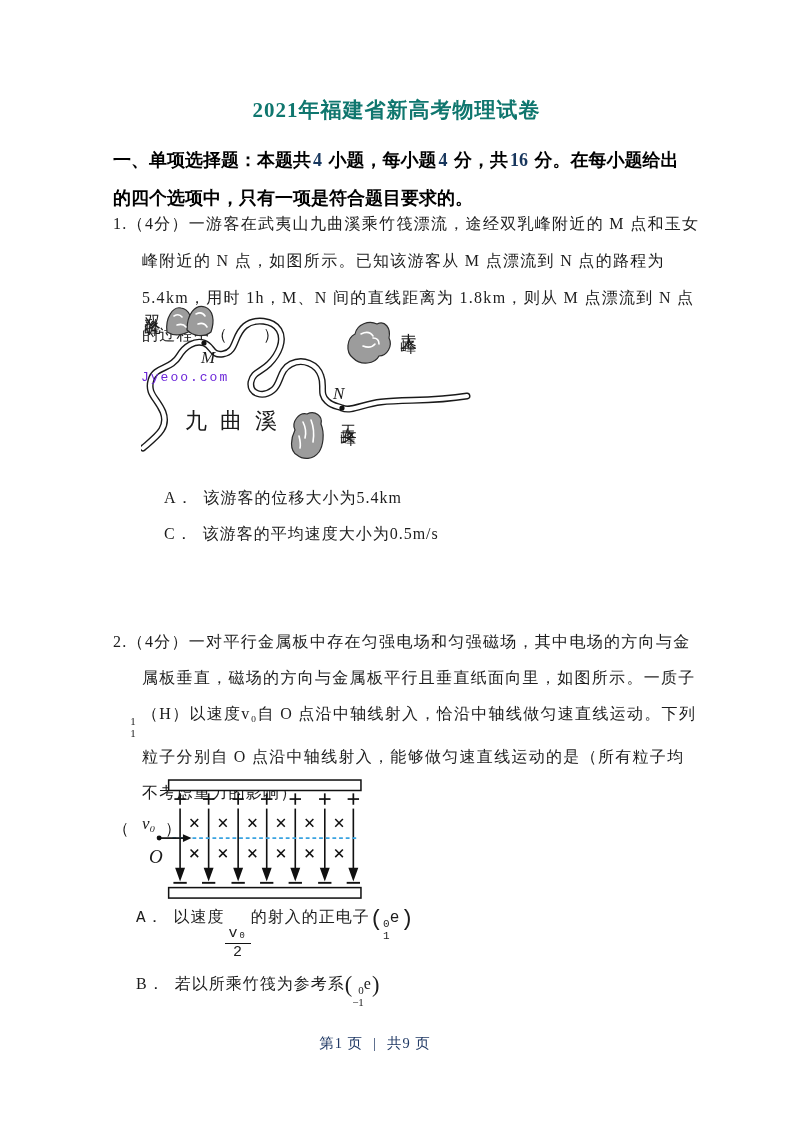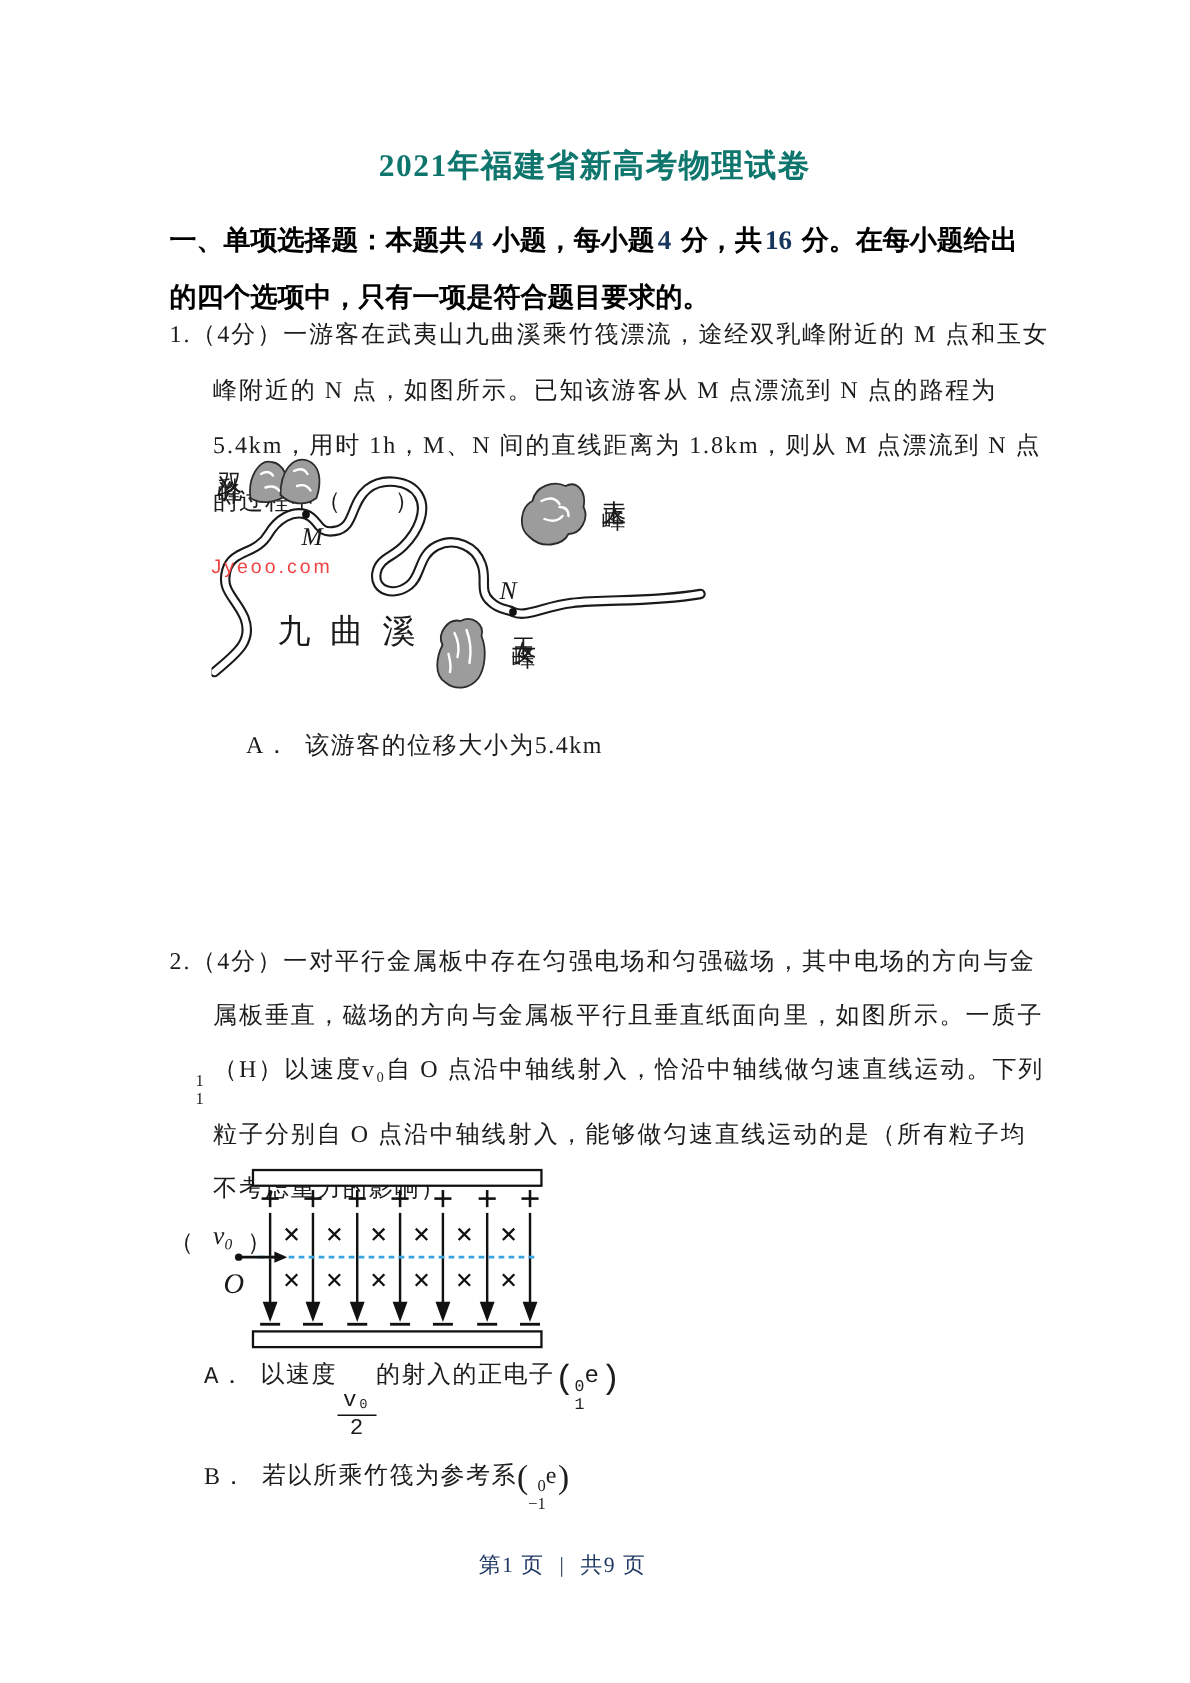--- a/index.html
+++ b/index.html
@@ -20,22 +20,22 @@
   .opt{white-space:nowrap;margin-left:28px;}
   .optlabel{margin-right:10px;}
   .figure{position:absolute;}
   .fig1{top:300px;left:141px;width:334px;height:178px;}
   .fig2{top:776px;left:142px;width:238px;height:128px;}
   .fig1 svg,.fig2 svg{position:absolute;top:0;left:0;}
   .flabel{position:absolute;font-size:16px;color:#1a1a1a;line-height:1.15;letter-spacing:0;}
   .vlabel{writing-mode:vertical-rl;text-orientation:upright;letter-spacing:3px;}
   .ital{font-style:italic;font-family:"Liberation Serif",serif;}
   .river-name{letter-spacing:13px;font-size:22px;}
-  .watermark{position:absolute;color:#ef4444;font-size:13px;letter-spacing:2px;
-             font-family:Liberation Sans, sans-serif;}
+  .watermark{position:absolute;color:#6d28d9;font-size:13px;letter-spacing:2px;
+             font-family:Liberation Mono, monospace;}
   .frac{display:inline-flex;flex-direction:column;align-items:center;vertical-align:-1.05em;
         line-height:1.05;font-size:15px;letter-spacing:0;}
   .fnum{border-bottom:1.4px solid #111;padding:0 4px 1px;}
   .fden{padding-top:1px;}
   .nuclide{display:inline-flex;flex-direction:column;align-items:flex-end;
            font-size:11px;line-height:1.1;vertical-align:-0.5em;letter-spacing:0;}
   .paren{font-size:1.4em;vertical-align:-0.15em;letter-spacing:0;}
   .q2optA{top:906px;font-family:Liberation Mono, monospace;}
   .q2optB{top:972px;}
   .footer{position:absolute;top:1034px;left:0;width:750px;text-align:center;
@@ -81,20 +81,21 @@
     <div class="flabel ital" style="left:60px;top:48px;font-size:17px;">M</div>
     <div class="flabel vlabel" style="left:258px;top:20px;">大王峰</div>
     <div class="flabel ital" style="left:192px;top:84px;font-size:17px;">N</div>
     <div class="flabel vlabel" style="left:198px;top:112px;">玉女峰</div>
     <div class="flabel river-name" style="left:44px;top:108px;">九曲溪</div>
     <div class="watermark" style="left:0px;top:70px;">Jyeoo.com</div>
   </div>
 
   <div class="options q1opts">
     <div class="opt"><span class="optlabel">A．</span><span>该游客的位移大小为5.4km</span></div>
+    <div class="opt"><span class="optlabel">C．</span><span>该游客的平均速度大小为0.5m/s</span></div>
   </div>
 
   <div class="qblock q2">
     <p class="qtext"><span>2.</span><span>（4分）</span><span>一对平行金属板中存在匀强电场和匀强磁场，其中电场的方向与金属板垂直，磁场的方向与金属板平行且垂直纸面向里，如图所示。一质子（</span><span class="nuclide">
           <span>1</span>
           <span>1</span>
         </span><span>H</span><span>）以速度v₀自 O 点沿中轴线射入，恰沿中轴线做匀速直线运动。下列粒子分别自 O 点沿中轴线射入，能够做匀速直线运动的是（所有粒子均不考虑重力的影响）</span></p>
     <div class="blank-line">（　　）</div>
   </div>
 

